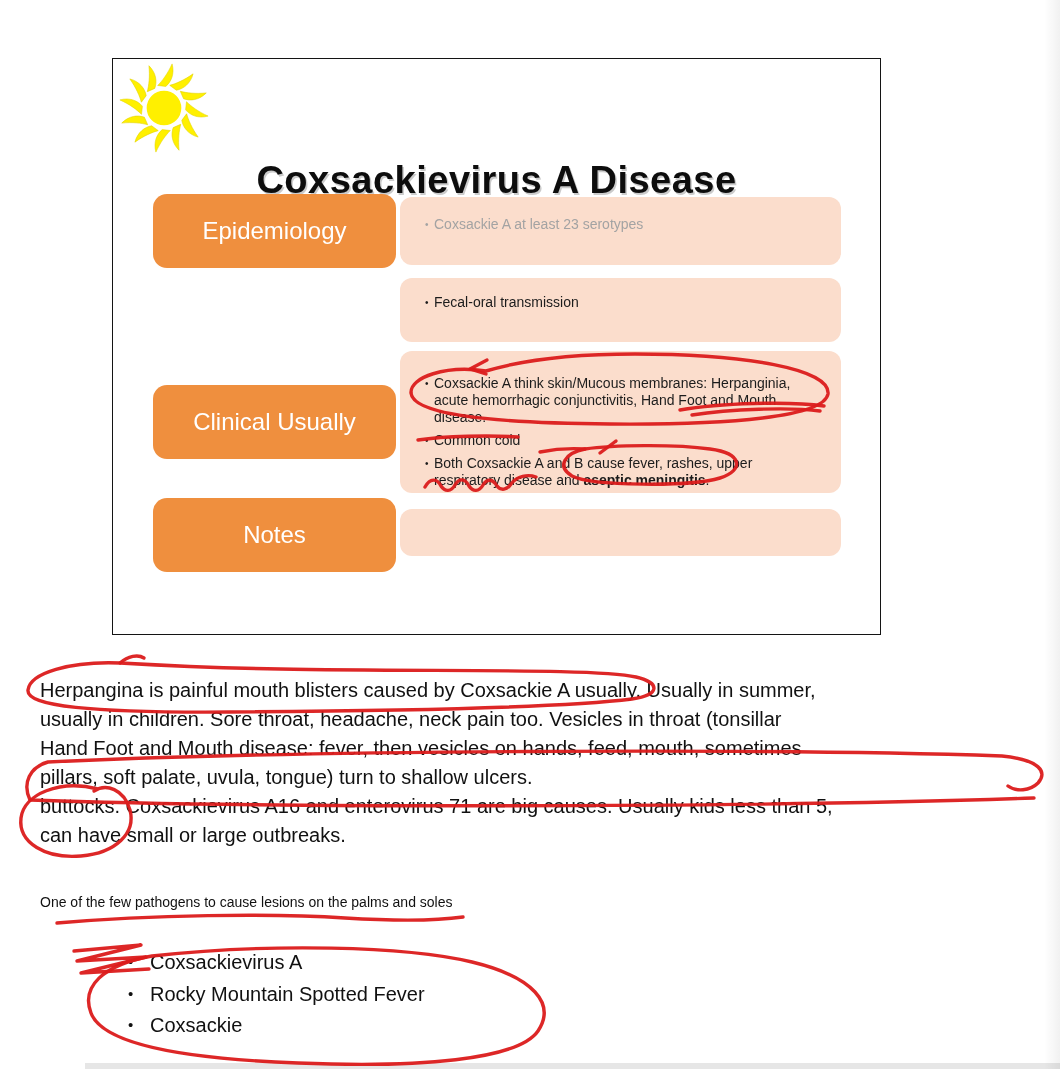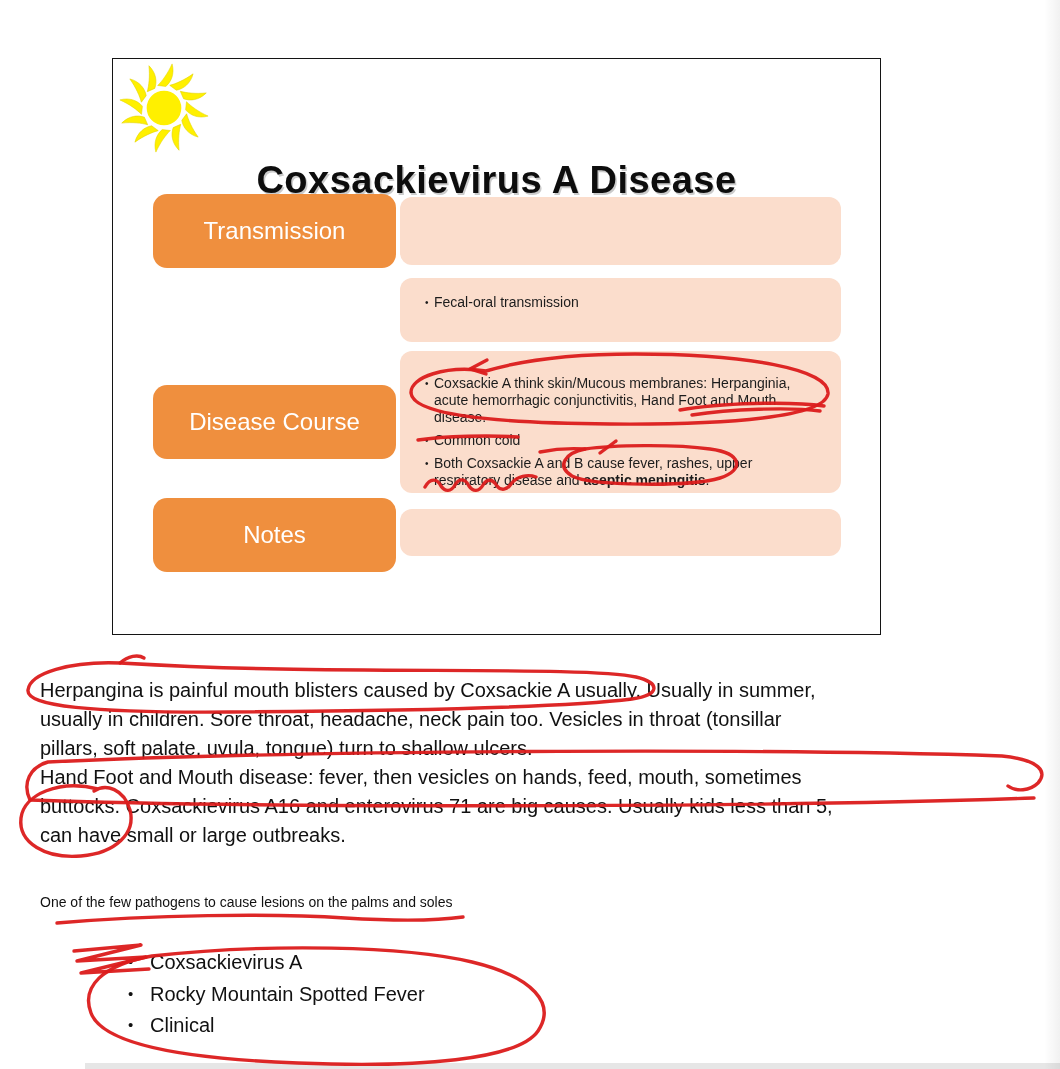--- a/index.html
+++ b/index.html
@@ -59,62 +59,65 @@
           <path d="M2,-24 C8,-29 12,-38 9,-49 C4,-38 -2,-30 -7,-25 Z" transform="rotate(300)"></path>
           <path d="M2,-24 C8,-29 12,-38 9,-49 C4,-38 -2,-30 -7,-25 Z" transform="rotate(330)"></path>
         </g>
         <circle cx="0" cy="0" r="21" fill="#FFF000" stroke="#ffffff" stroke-width="3.5"></circle>
       </g>
     </svg>
 
     <h1 class="slide-title">Coxsackievirus A Disease</h1>
 
     <div class="content-box" style="top:138px;height:68px;"></div>
-    <div class="label-box" style="top:135px;">Transmission</div>
+    <div class="label-box" style="top:135px;">Epidemiology</div>
+    <div class="bullets" style="top:157px;">
+      <div class="bl muted"><span class="bdot">•</span><span>Coxsackie A at least 23 serotypes</span></div>
+    </div>
 
     <div class="content-box" style="top:219px;height:64px;"></div>
     <div class="bullets" style="top:235px;">
       <div class="bl"><span class="bdot">•</span><span>Fecal-oral transmission</span></div>
     </div>
 
     <div class="content-box" style="top:292px;height:142px;"></div>
-    <div class="label-box" style="top:326px;">Disease Course</div>
+    <div class="label-box" style="top:326px;">Clinical Usually</div>
     <div class="bullets" style="top:316px;">
       <div class="bl"><span class="bdot">•</span><span>Coxsackie A think skin/Mucous membranes: Herpanginia,</span></div>
       <div class="bl cont"><span>acute hemorrhagic conjunctivitis, Hand Foot and Mouth</span></div>
       <div class="bl cont"><span>disease.</span></div>
       <div class="bl gap"><span class="bdot">•</span><span>Common cold</span></div>
       <div class="bl gap"><span class="bdot">•</span><span>Both Coxsackie A and B cause fever, rashes, upper</span></div>
       <div class="bl cont"><span>respiratory disease and </span><b>aseptic meningitis</b><span>.</span></div>
     </div>
 
     <div class="content-box" style="top:450px;height:47px;"></div>
     <div class="label-box" style="top:439px;">Notes</div>
   </div>
 
   <div class="notes-par">
     <div>Herpangina is painful mouth blisters caused by Coxsackie A usually. Usually in summer,</div>
     <div>usually in children. Sore throat, headache, neck pain too. Vesicles in throat (tonsillar</div>
+    <div>Hand Foot and Mouth disease: fever, then vesicles on hands, feed, mouth, sometimes</div>
     <div>pillars, soft palate, uvula, tongue) turn to shallow ulcers.</div>
-    <div>Hand Foot and Mouth disease: fever, then vesicles on hands, feed, mouth, sometimes</div>
     <div>buttocks. Coxsackievirus A16 and enterovirus 71 are big causes. Usually kids less than 5,</div>
     <div>can have small or large outbreaks.</div>
   </div>
 
   <div class="palms-line">One of  the few pathogens to cause lesions on the palms and soles</div>
 
 
   <div class="sub-bullet" style="top:951px;">
     <span class="nb">•</span><span>Coxsackievirus A</span>
   </div>
   <div class="sub-bullet" style="top:983px;">
     <span class="nb">•</span><span>Rocky Mountain Spotted Fever</span>
   </div>
   <div class="sub-bullet" style="top:1014px;">
-    <span class="nb">•</span><span>Clinical</span>
+    <span class="nb">•</span><span>Coxsackie</span>
   </div>
 
   <svg class="ink" viewBox="0 0 1060 1069">
 
     <path d="M487 360 L470 369 L486 374"></path>
     <path d="M486 371 C446 365 410 377 411 393 C413 413 480 423 610 424 C730 425 824 417 828 394 C831 369 745 354 635 354 C565 354 516 362 486 371"></path>
 
     <path d="M680 410 C720 403 790 401 824 406"></path>
     <path d="M692 415 C730 409 790 407 820 411"></path>
 

